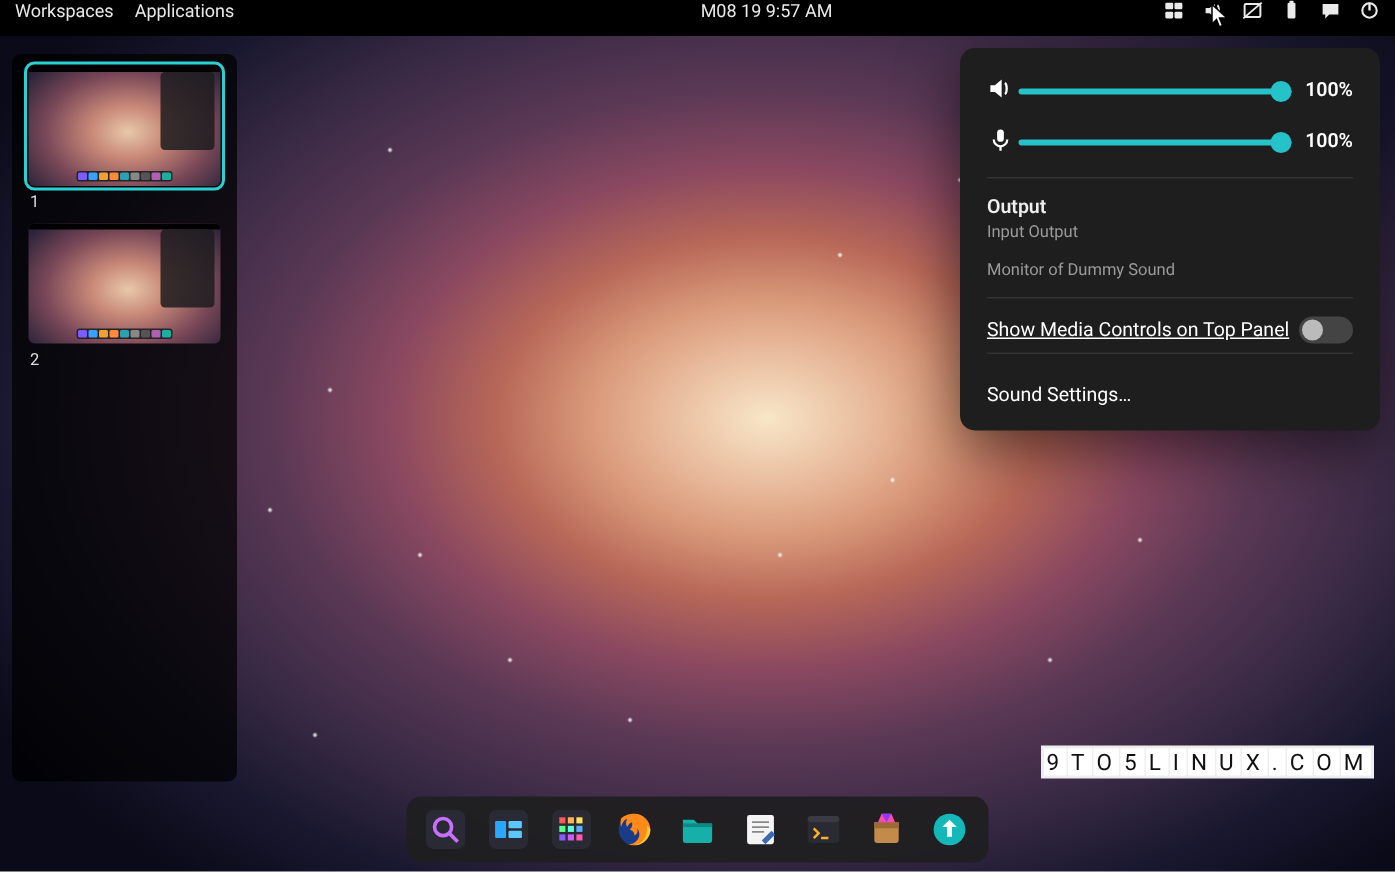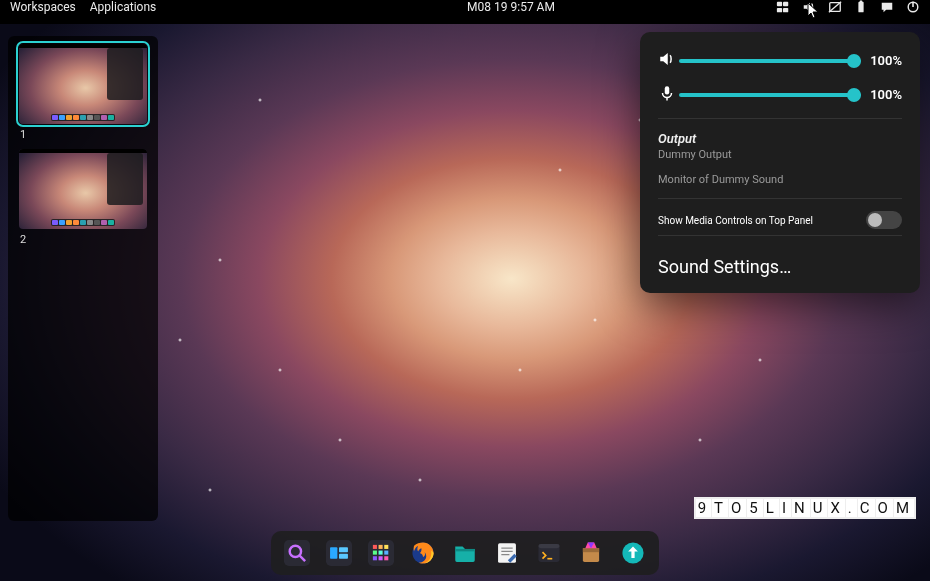--- a/index.html
+++ b/index.html
@@ -73,27 +73,27 @@
     position: absolute; right: 10px; top: 32px; width: 280px;
     background: #1e1e1e; border-radius: 10px; padding: 18px 18px 12px 18px;
     box-shadow: 0 12px 40px rgba(0,0,0,.55); z-index: 9;
   }
   .pop-row { display: flex; align-items: flex-end; gap: 3px; margin-bottom: 16px; }
   .pop-icon svg { width: 18px; height: 18px; fill: #fff; display:block; }
   .slider-wrap { flex: 1; position: relative; height: 14px; display:flex; align-items:center; }
   .slider-track { height: 4px; width: 100%; background: #25c3c9; border-radius: 2px; }
   .slider-thumb { position: absolute; right: 0; width: 14px; height: 14px; background: #25c3c9; border-radius: 50%; }
   .pop-pct { font-size: 13px; font-weight: 600; min-width: 38px; text-align: right; }
-  .pop-section-label { font-size: 13px; font-weight: 600; color: #eee; font-style: italic; }
+  .pop-section-label { font-size: 13px; font-weight: 600; color: #eee; }
   .pop-section-sub   { font-size: 11px; color: #9a9a9a; margin-top: 2px; margin-bottom: 12px; }
   .pop-divider { height: 1px; background: #333; margin: 6px 0 12px 0; }
-  .pop-toggle-row { display: flex; align-items: center; justify-content: space-between; font-size: 10px; margin-bottom: 4px; }
+  .pop-toggle-row { display: flex; align-items: center; justify-content: space-between; font-size: 13px; margin-bottom: 4px; text-decoration: underline; }
   .toggle { width: 36px; height: 18px; background: #444; border-radius: 9px; position: relative; }
   .toggle::after { content:""; position:absolute; left:2px; top:2px; width:14px; height:14px; background:#bbb; border-radius:50%; }
-  .pop-link { font-size: 18px; padding: 8px 0 4px 0; }
+  .pop-link { font-size: 13px; padding: 8px 0 4px 0; }
 
   
   .dock {
     position: absolute; bottom: 6px; left: 50%; transform: translateX(-50%);
     background: rgba(30,30,32,.92); border-radius: 10px; padding: 6px 10px;
     display: flex; gap: 10px; align-items:center;
   }
   .dock-item {
     width: 32px; height: 32px; border-radius: 6px;
     display:flex; align-items:center; justify-content:center;
@@ -234,21 +234,21 @@
     <div class="slider-wrap">
       <div class="slider-track"></div>
         <div class="slider-thumb"></div>
     </div>
     <span class="pop-pct">100%</span>
   </div>
 
   <div class="pop-divider"></div>
 
   <div class="pop-section-label">Output</div>
-  <div class="pop-section-sub">Dummy Output</div>
+  <div class="pop-section-sub">Input Output</div>
 
   <div class="pop-section-sub">Monitor of Dummy Sound</div>
 
   <div class="pop-divider"></div>
 
   <div class="pop-toggle-row">
     <span>Show Media Controls on Top Panel</span>
     <div class="toggle"></div>
   </div>
 

